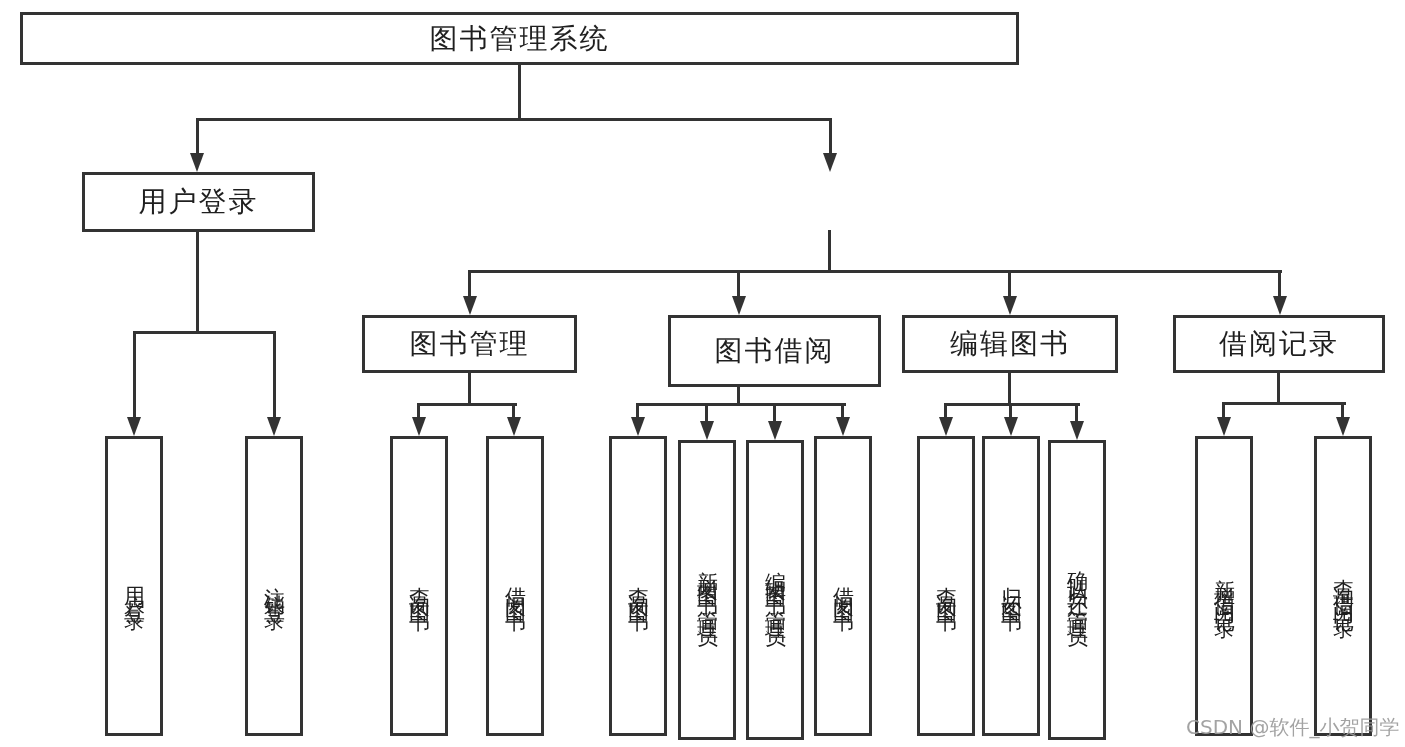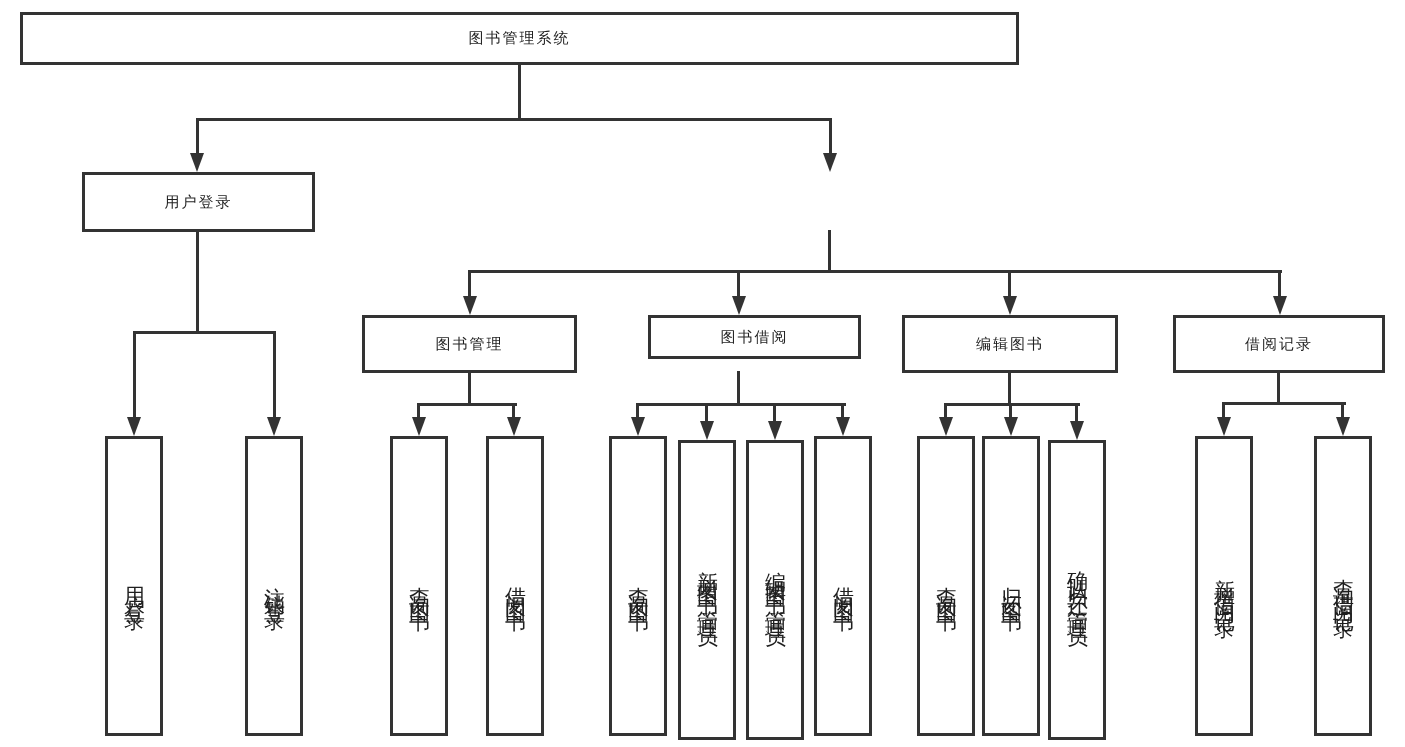--- a/index.html
+++ b/index.html
@@ -5,21 +5,21 @@
   * { margin:0; padding:0; box-sizing:border-box; }
   html,body { background:#ffffff; }
   body { font-family:"DejaVu Sans", sans-serif; }
   .canvas {
     position:relative; width:1405px; height:747px;
     background:#ffffff; overflow:hidden; color:#1f1f1f;
   }
   .node {
     position:absolute; border:3px solid #333333; background:#ffffff;
     display:flex; align-items:center; justify-content:center;
-    font-size:15px; letter-spacing:2px; color:#1f1f1f; z-index:2;
+    font-size:28px; letter-spacing:2px; color:#1f1f1f; z-index:2;
   }
   .leaf {
     width:58px; height:300px;
     writing-mode:vertical-lr; text-orientation:mixed;
     letter-spacing:8px; font-size:21px; line-height:1;
     padding:6px 0;
   }
   .vline, .hline { position:absolute; background:#333333; z-index:1; }
   .arrow {
     position:absolute; width:0; height:0; z-index:1;
@@ -43,21 +43,21 @@
 
   <div class="node" style="left:82px; top:172px; width:233px; height:60px;">
     <span>用户登录</span>
   </div>
 
 
   <div class="node" style="left:362px; top:315px; width:215px; height:58px;">
     <span>图书管理</span>
   </div>
 
-  <div class="node" style="left:648px; top:315px; width:213px; height:44px;">
+  <div class="node" style="left:668px; top:315px; width:213px; height:72px;">
     <span>图书借阅</span>
   </div>
 
   <div class="node" style="left:902px; top:315px; width:216px; height:58px;">
     <span>编辑图书</span>
   </div>
 
   <div class="node" style="left:1173px; top:315px; width:212px; height:58px;">
     <span>借阅记录</span>
   </div>
@@ -158,14 +158,15 @@
   <div class="vline" style="left:1075px; top:403px; width:3px; height:20px;"></div>
   <div class="arrow" style="left:1070px; top:421px;"></div>
 
   <div class="vline" style="left:1277px; top:371px; width:3px; height:33px;"></div>
   <div class="hline" style="left:1222px; top:402px; width:124px; height:3px;"></div>
   <div class="vline" style="left:1222px; top:402px; width:3px; height:18px;"></div>
   <div class="arrow" style="left:1217px; top:417px;"></div>
   <div class="vline" style="left:1341px; top:402px; width:3px; height:18px;"></div>
   <div class="arrow" style="left:1336px; top:417px;"></div>
 
+  <div class="watermark">CSDN @软件_小贺同学</div>
 
 </div>
 
 </body></html>

